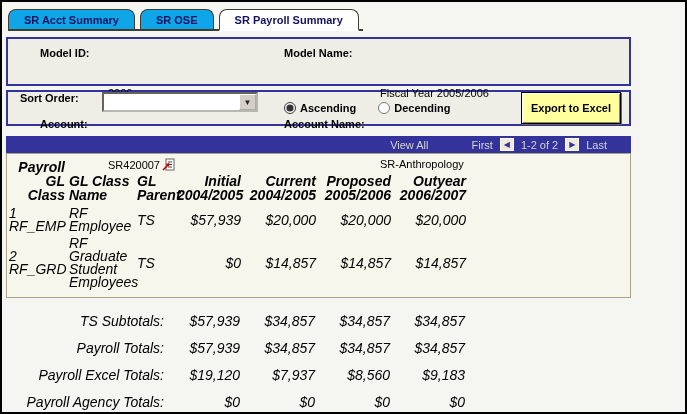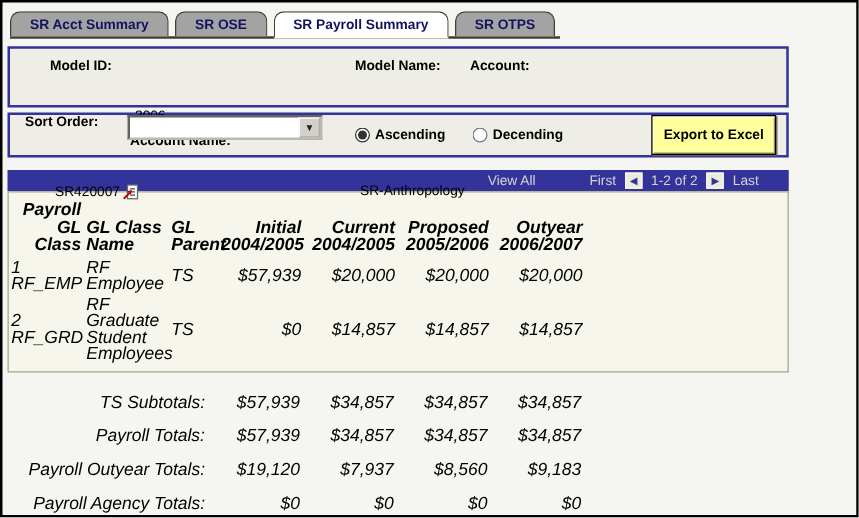--- a/index.html
+++ b/index.html
@@ -10,42 +10,42 @@
     background: #f5f5f1;
     font-family: "Liberation Sans", sans-serif;
     font-size: 11px; color: #000;
     overflow: hidden;
     position: relative;
   }
   
   .tabstrip { padding: 7px 0 0 6px; height: 33px; }
   .tabs { display: inline-flex; gap: 5px; border-bottom: 2px solid #3f3f30; padding-right: 4px; }
   .tab {
-    background: #a3a3a3;
+    background: #0ea5e9;
     border: 1px solid #3f3f30; border-bottom: none;
     border-radius: 8px 8px 0 0;
     padding: 4px 15px 3px;
     font-weight: bold; color: #12125e;
     cursor: pointer; white-space: nowrap;
   }
   .tab.active {
     background: #ffffff;
     margin-bottom: -2px;
     border-bottom: 2px solid #fff;
     padding-bottom: 3px;
   }
   
   .content { width: 625px; margin: 2px 0 0 4px; }
   .panel { border: 2px solid #33339b; background: #efeee6; }
   .model-panel {
     height: 49px;
     display: grid;
     grid-template-columns: 64px 180px 92px auto;
     padding: 8px 0 0 32px;
-    row-gap: 8px;
+    row-gap: 19px;
     align-content: start;
   }
   .lbl { font-weight: bold; }
   .val { padding-left: 4px; margin-top: 40px; }
   .account-val { display: flex; align-items: center; gap: 2px; }
   
   .sort-panel {
     margin-top: 4px; height: 36px;
     display: flex; 
     padding: 0 6px 0 12px;
@@ -118,30 +118,30 @@
 </head>
 <body>
 
 <div class="window">
 
   <div class="tabstrip">
     <div class="tabs">
       <div class="tab">SR Acct Summary</div>
       <div class="tab">SR OSE</div>
       <div class="tab active">SR Payroll Summary</div>
-      <div class="tab">SR OTPS</div>
     </div>
   </div>
 
   <div class="content">
 
     <div class="panel model-panel">
       <span class="lbl">Model ID:</span>
       <span class="val">2006</span>
       <span class="lbl">Model Name:</span>
+      <span class="val">Fiscal Year 2005/2006</span>
 
       <span class="lbl">Account:</span>
       <span class="val account-val">
         <span>SR420007</span>
         <span class="xfer-icon">
           <svg width="13" height="13" viewBox="0 0 13 13">
             <rect x="4" y="1" width="8" height="11" fill="#ffffff" stroke="#666666" stroke-width="1"></rect>
             <line x1="6" y1="4" x2="10" y2="4" stroke="#444" stroke-width="1"></line>
             <line x1="6" y1="6.5" x2="10" y2="6.5" stroke="#444" stroke-width="1"></line>
             <line x1="6" y1="9" x2="10" y2="9" stroke="#444" stroke-width="1"></line>
@@ -259,21 +259,21 @@
         </tr>
         <tr>
           <td colspan="3" class="ta-r t-label">Payroll Totals:</td>
           <td class="ta-r">$57,939</td>
           <td class="ta-r">$34,857</td>
           <td class="ta-r">$34,857</td>
           <td class="ta-r">$34,857</td>
           <td></td>
         </tr>
         <tr>
-          <td colspan="3" class="ta-r t-label">Payroll Outyear Totals:</td>
+          <td colspan="3" class="ta-r t-label">Payroll Excel Totals:</td>
           <td class="ta-r">$19,120</td>
           <td class="ta-r">$7,937</td>
           <td class="ta-r">$8,560</td>
           <td class="ta-r">$9,183</td>
           <td></td>
         </tr>
         <tr>
           <td colspan="3" class="ta-r t-label">Payroll Agency Totals:</td>
           <td class="ta-r">$0</td>
           <td class="ta-r">$0</td>

